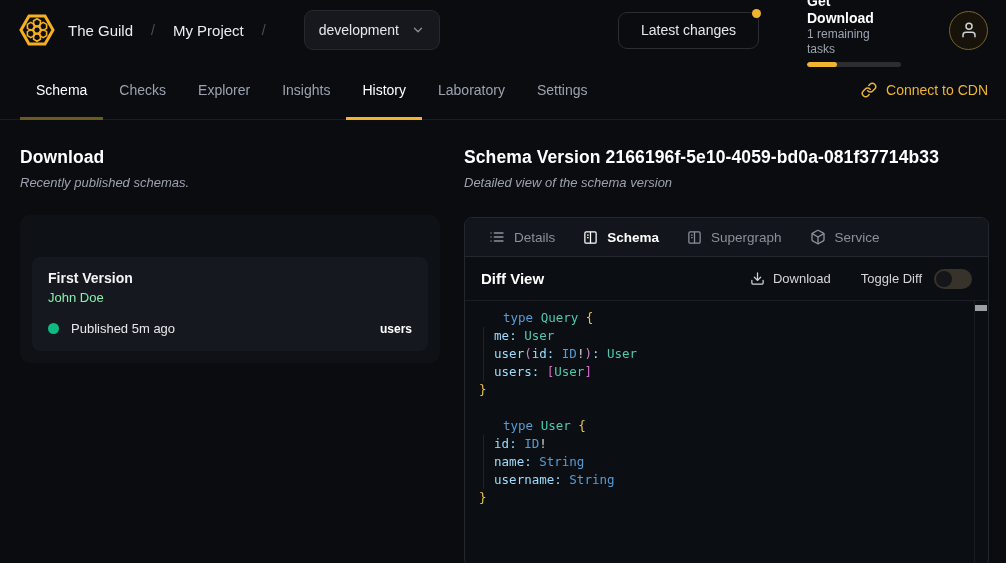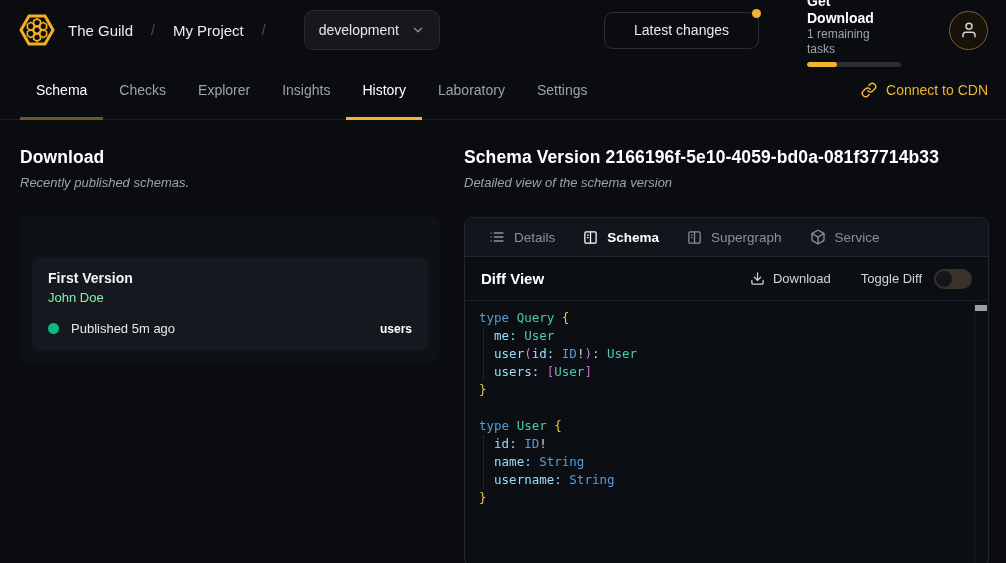--- a/index.html
+++ b/index.html
@@ -33,21 +33,21 @@
     height:40px;display:flex;align-items:center;gap:12px;
     background:#16181d;border:1px solid #26282d;border-radius:9px;
     padding:0 14px;margin-left:20px;cursor:pointer;
   }
   .env-select .lbl{font-size:14px;color:#e5e7eb;}
   .chev{color:#8b909a;}
 
   .latest-btn{
     margin-left:auto;position:relative;height:37px;
     border:1px solid #2a2d33;border-radius:9px;background:transparent;
-    color:#e7e8ea;font-size:14px;padding:0 29px;
+    color:#e7e8ea;font-size:14px;padding:0 22px;
     font-family:inherit;cursor:pointer;
   }
   .latest-dot{
     position:absolute;top:-4px;right:-3px;width:9px;height:9px;border-radius:50%;
     background:var(--accent);
   }
   .get-started{margin-left:48px;width:94px;}
   .gs-title{font-size:14px;font-weight:600;color:#fff;line-height:17px;}
   .gs-sub{font-size:12px;color:var(--txt-dim);line-height:15px;}
   .gs-bar{margin-top:5px;height:5px;border-radius:3px;background:#2b2d31;overflow:hidden;}
@@ -131,21 +131,21 @@
   
   .code-wrap{flex:1;position:relative;overflow:hidden;}
   .code-block{
     font-family:"DejaVu Sans Mono", monospace;font-size:12.5px;line-height:18px;
     padding:8px 20px 8px 14px;white-space:pre;color:#d4d4d4;
   }
   .code-line{position:relative;white-space:pre;}
   .code-line.indented::before{
     content:"";position:absolute;left:4px;top:0;bottom:0;width:1px;background:rgba(255,255,255,.09);
   }
-  .tok-keyword{color:var(--code-keyword);}
+  .tok-keyword{color:var(--code-keyword);margin-left:24px;}
   .tok-type{color:var(--code-type);}
   .tok-scalar{color:var(--code-scalar);}
   .tok-field{color:var(--code-field);}
   .tok-punct{color:var(--code-punct);}
   .tok-brace{color:var(--code-brace);}
   .tok-paren{color:var(--code-paren);}
   .tok-bracket{color:var(--code-bracket);}
   .tok-bang{color:var(--code-bang);}
   .tok-plain{color:#d4d4d4;}
   .scroll-gutter{

